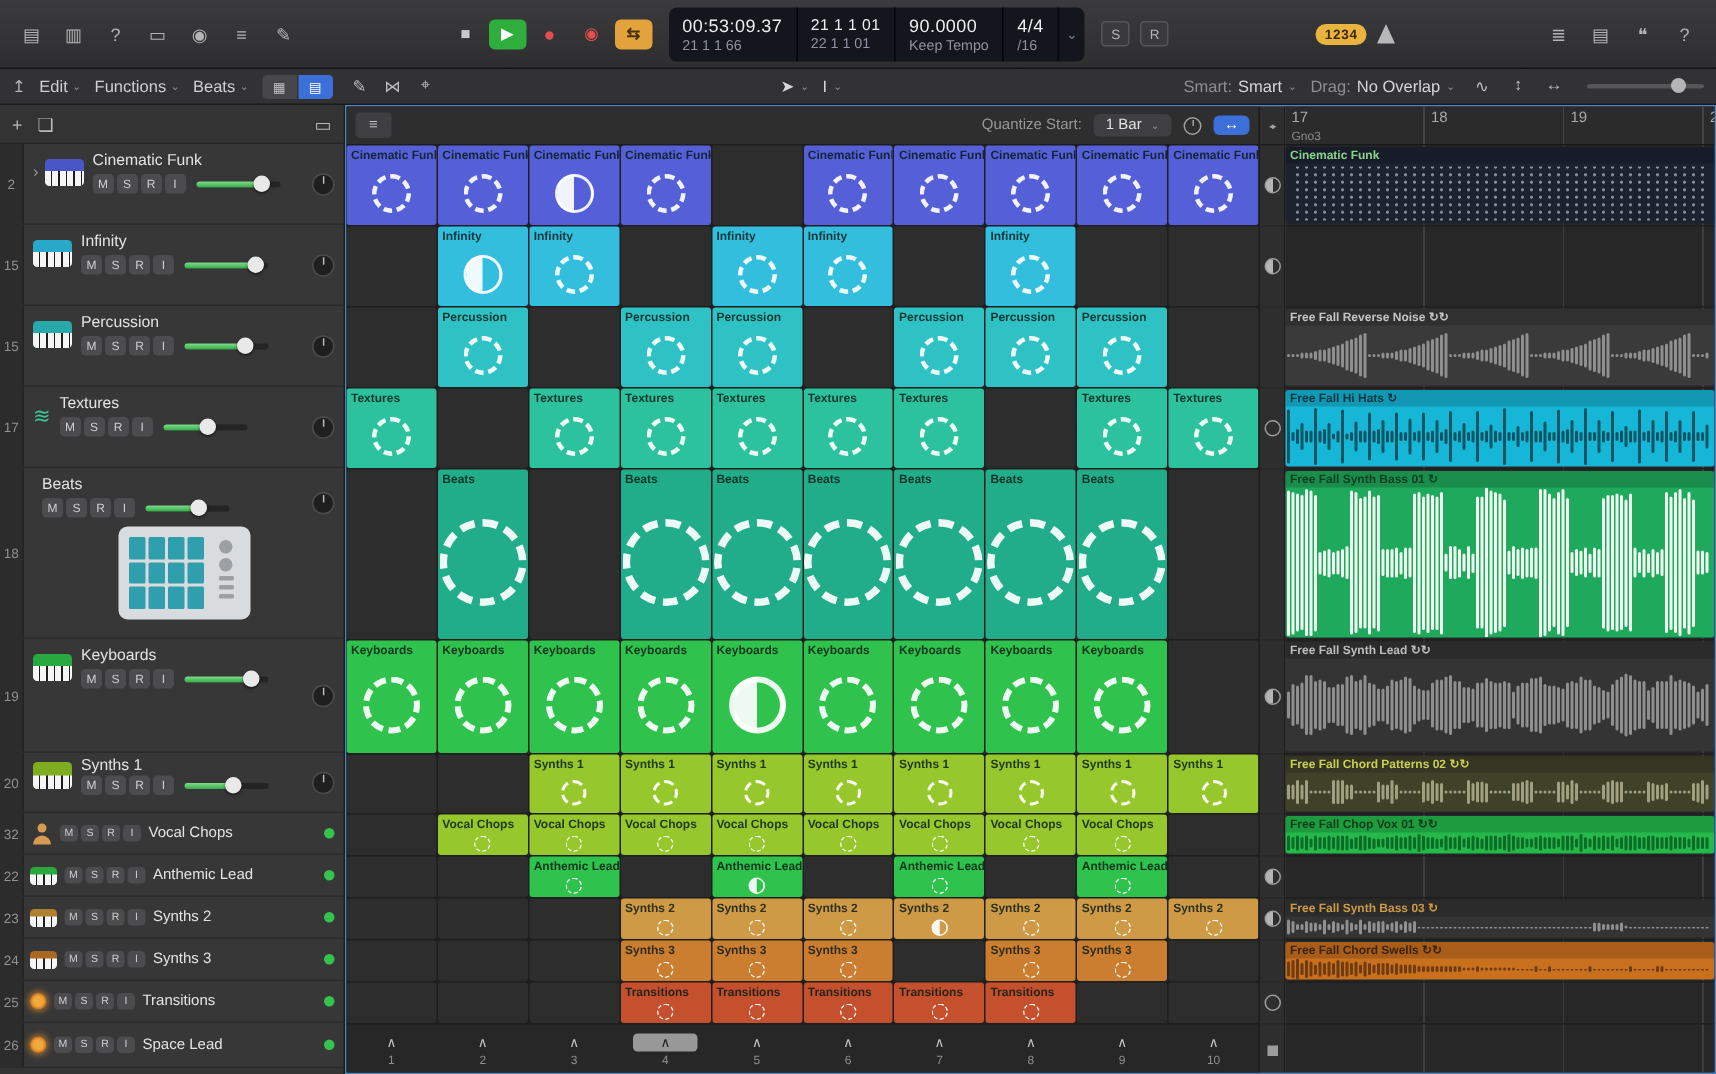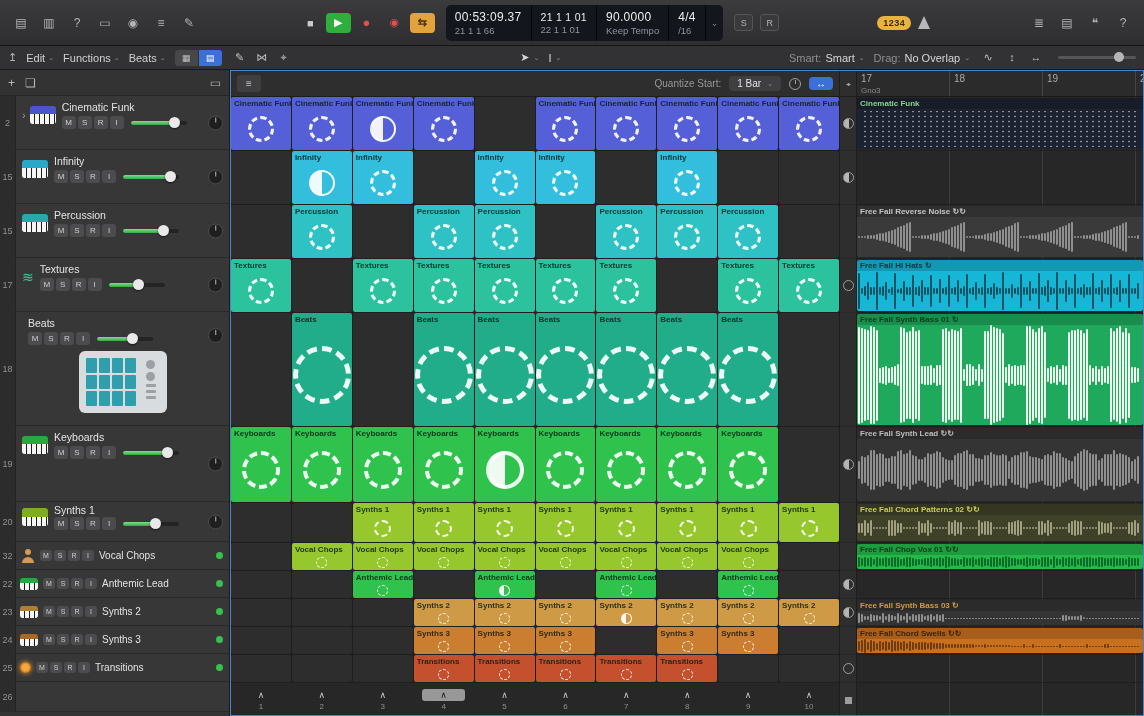--- a/index.html
+++ b/index.html
@@ -536,20 +536,31 @@
                 <div class="mb-btn">S</div>
                 <div class="mb-btn">R</div>
                 <div class="mb-btn">I</div>
               </div>
               <div class="t-name smn">Transitions</div>
               <div class="gdot"></div>
             </div>
           </div>
           <div class="t-row sz-sm" style="height: 30px;">
             <div class="t-num">26</div>
+            <div class="t-body smb">
+              <div class="ic-sun"></div>
+              <div class="msri smm">
+                <div class="mb-btn">M</div>
+                <div class="mb-btn">S</div>
+                <div class="mb-btn">R</div>
+                <div class="mb-btn">I</div>
+              </div>
+              <div class="t-name smn">Space Lead</div>
+              <div class="gdot"></div>
+            </div>
           </div>
         </div>
     </div>
 
     <div class="focus-frame">
 
       <div class="grid-pane">
         <div class="gh">
           <div class="gh-btn">≡</div>
           <div class="sp"></div>

